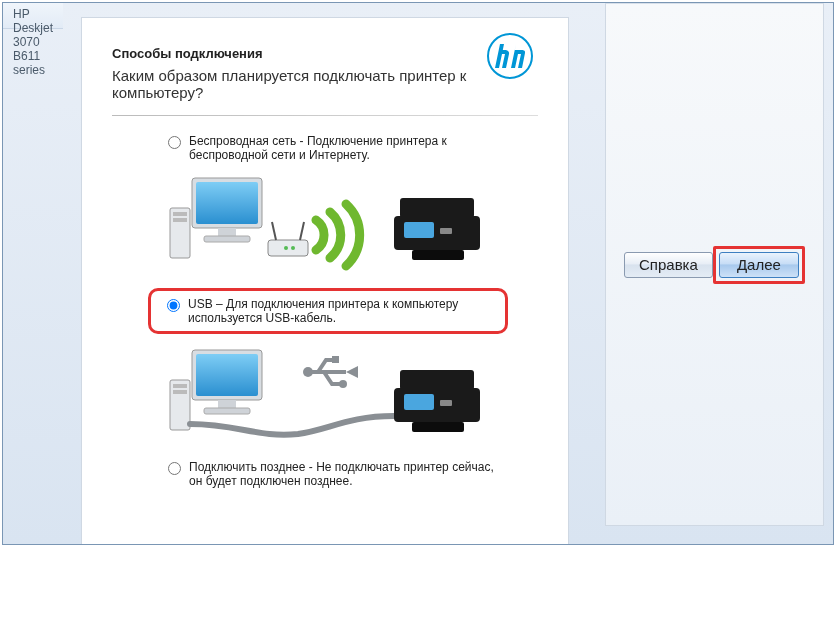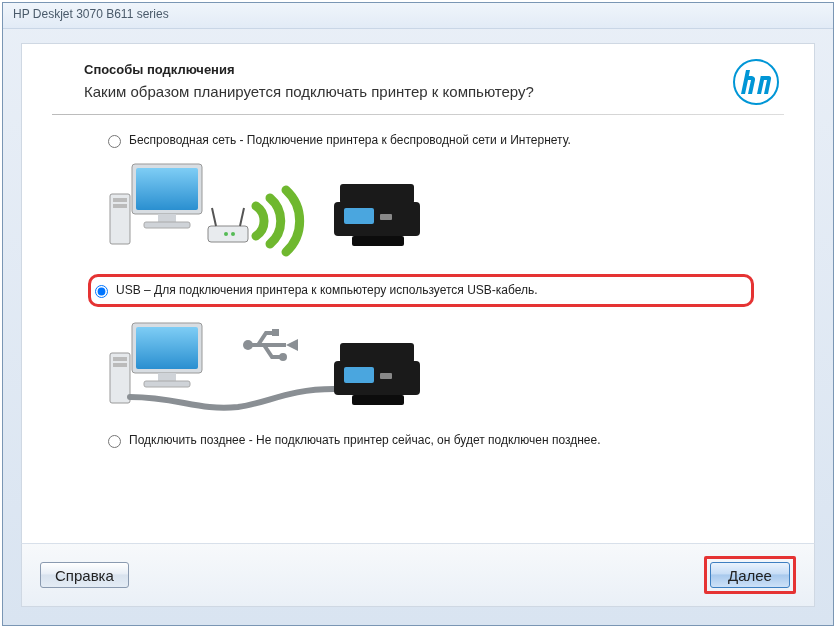--- a/index.html
+++ b/index.html
@@ -6,48 +6,47 @@
 body {
   font-family: "Segoe UI", Tahoma, sans-serif;
   font-size: 12px;
   background: #fff;
   width: 836px;
   height: 642px;
   overflow: hidden;
 }
 .window {
   width: 832px;
-  height: 624px;
+  height: 543px;
   margin: 2px;
   border: 1px solid #7a96b4;
   background: linear-gradient(to bottom, #e9eff7 0%, #d9e4f1 100%);
   display: flex;
-  flex-direction: column;
+  flex-direction: row;
 }
 .titlebar {
   height: 26px;
   padding: 4px 10px;
   background: linear-gradient(to bottom, #f0f5fb 0%, #e2ebf6 100%);
   color: #4a5a6a;
   font-size: 12px;
   border-bottom: 1px solid #c9d6e6;
 }
 .content-wrap {
   flex: 1;
   margin: 14px 18px 0 18px;
   background: #ffffff;
   border: 1px solid #cfd8e3;
   border-bottom: none;
   display: flex;
   flex-direction: column;
   position: relative;
 }
 .header {
-  padding: 18px 30px 14px 30px;
-  margin-left: 32px;
+  padding: 28px 30px 14px 30px;
 }
 .header h1 {
   font-size: 13px;
   font-weight: bold;
   color: #222;
   margin-bottom: 6px;
 }
 .header p {
   font-size: 15px;
   color: #333;
@@ -89,21 +88,21 @@
   align-items: center;
 }
 .highlight-usb {
   border: 3px solid #e53333;
   border-radius: 10px;
   padding: 6px 16px 6px 0;
   margin-left: -20px;
   display: inline-block;
 }
 .highlight-usb .option-row {
-  padding-left: 4px;
+  padding-left: 16px;
 }
 .footer {
   margin: 0 18px 18px 18px;
   background: linear-gradient(to bottom, #f7f9fb 0%, #eaf0f7 100%);
   border: 1px solid #cfd8e3;
   border-top: 1px solid #d8e0ea;
   padding: 12px 18px;
   display: flex;
   justify-content: space-between;
   align-items: center;

